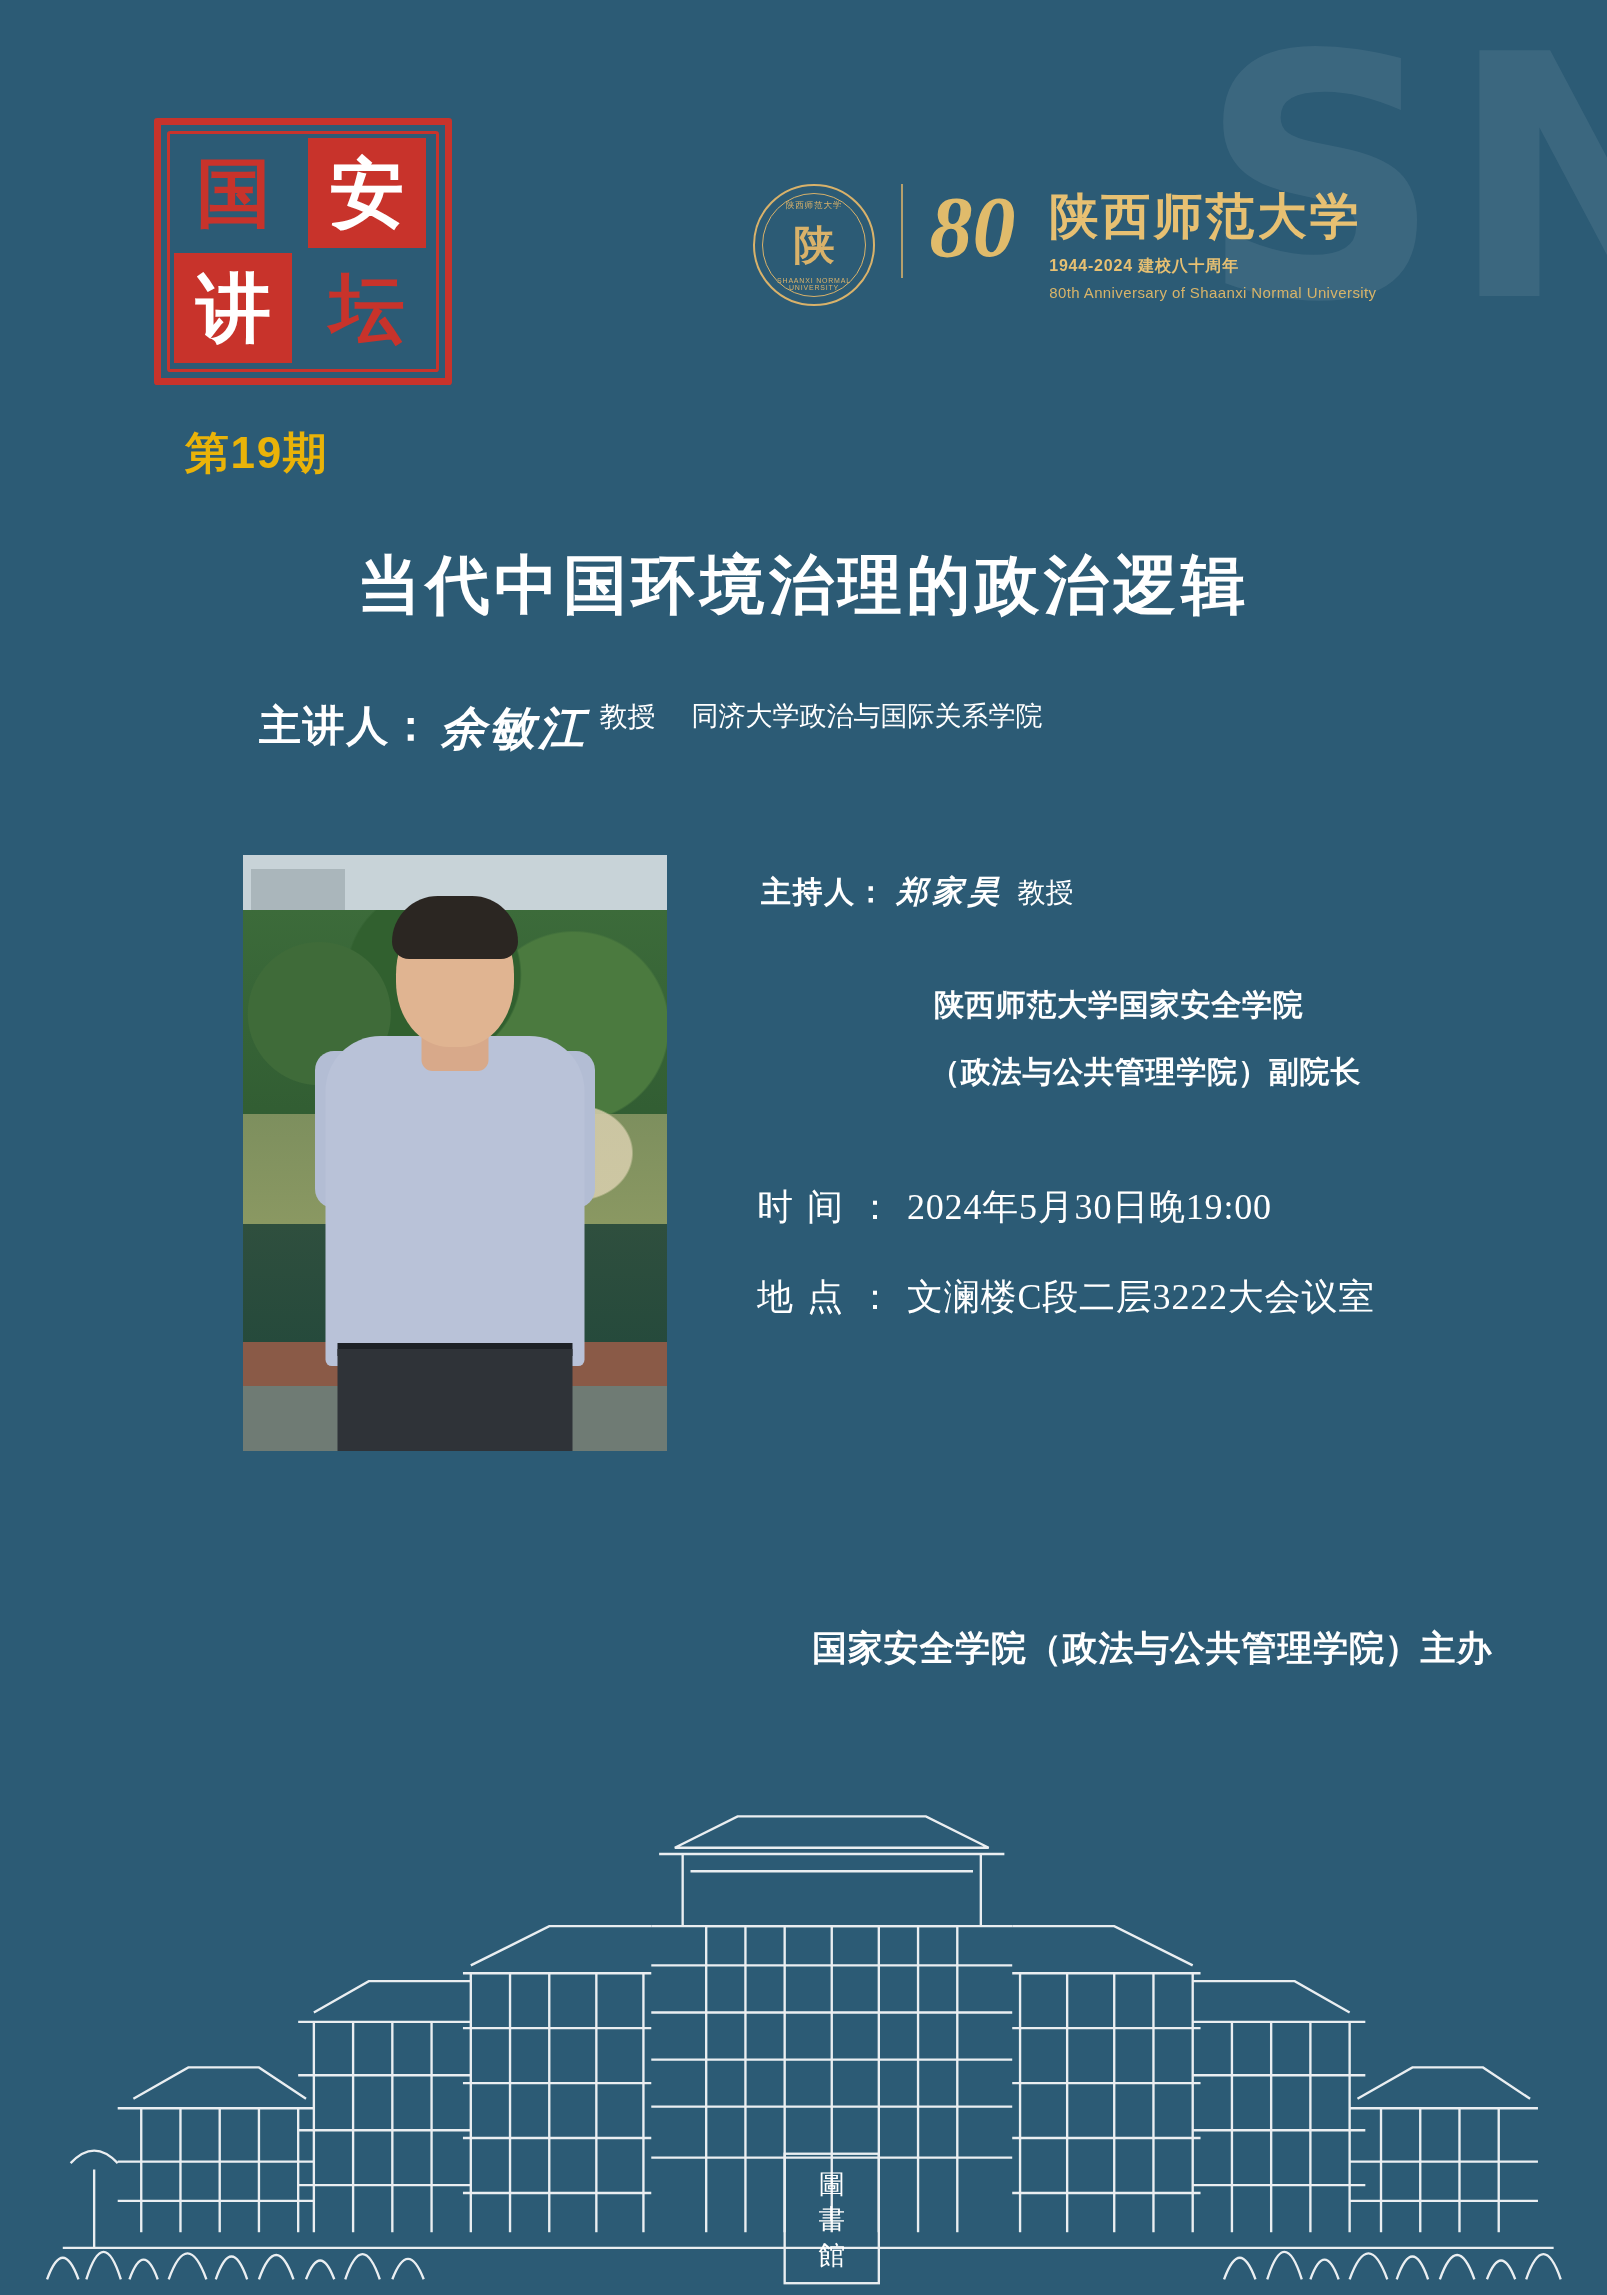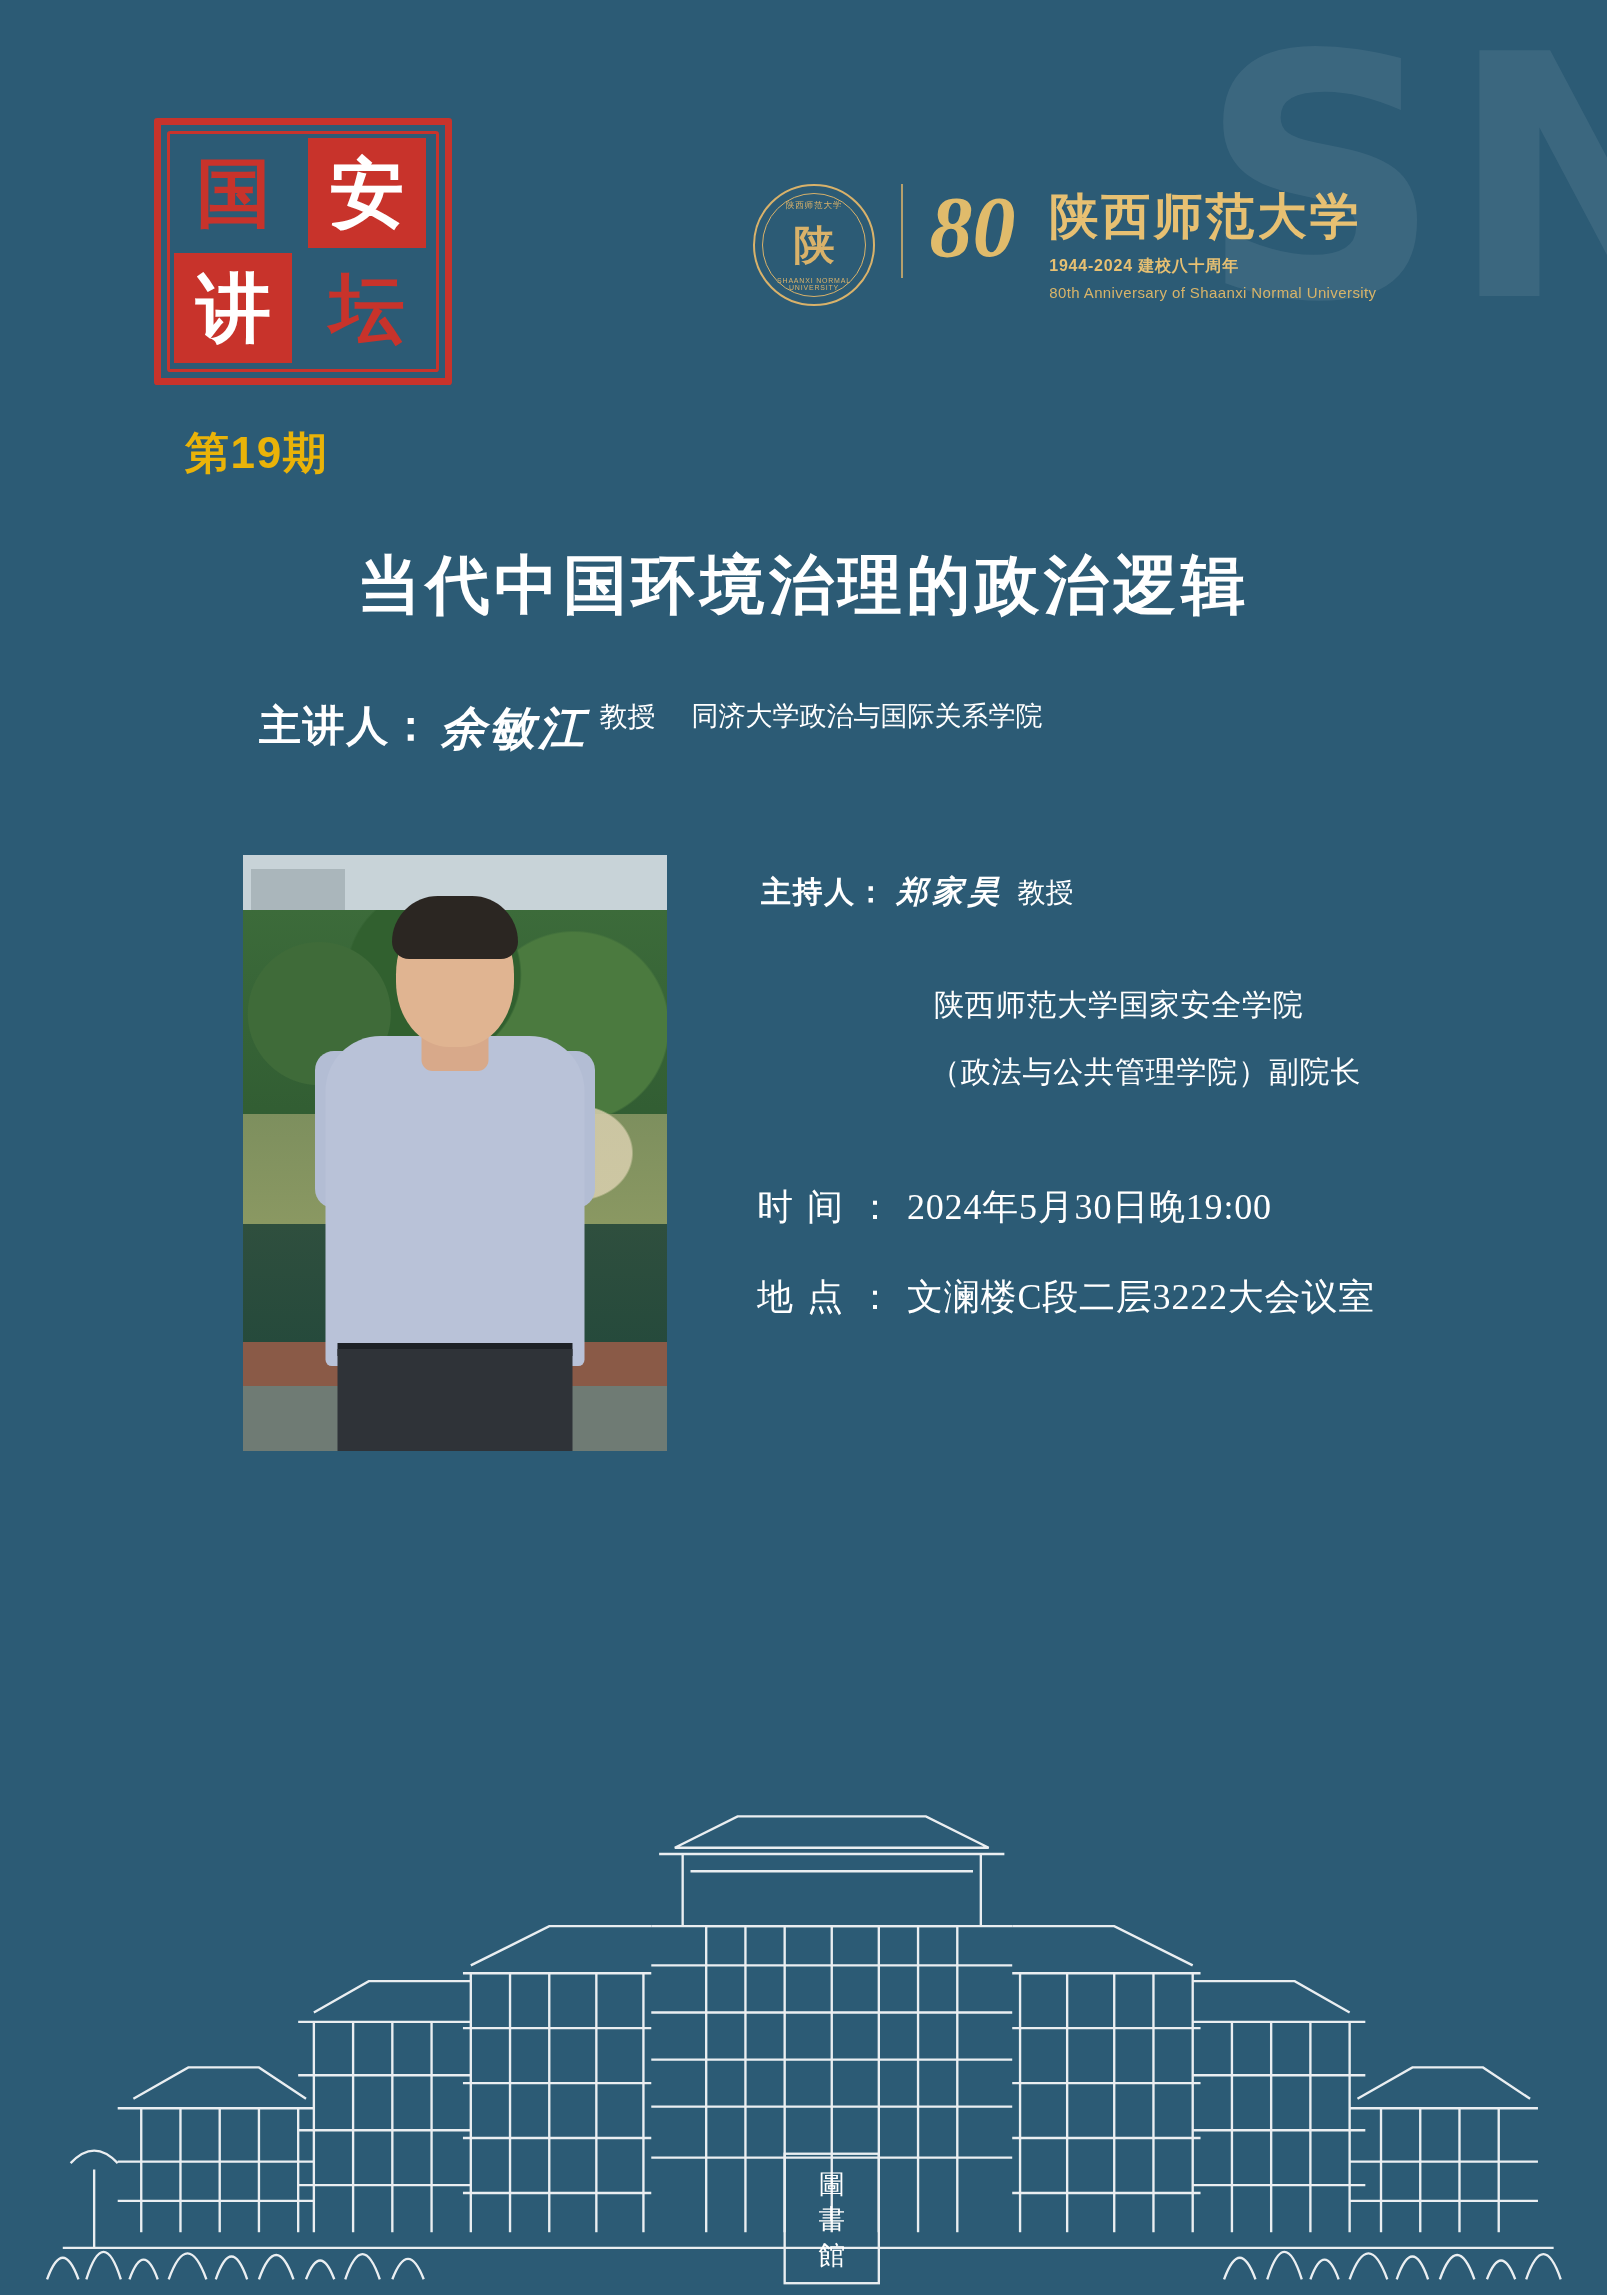--- a/index.html
+++ b/index.html
@@ -317,20 +317,21 @@
     font-size: 28px; font-family: "Liberation Serif", serif; margin-left: 14px;
   }
   #host-aff1, #host-aff2 {
     position: absolute;
     left: 934px;
     color: #ffffff;
     font-size: 30px;
     font-family: "Liberation Serif", serif;
     letter-spacing: 0.8px;
     white-space: nowrap;
+    font-weight: bold;
   }
   #host-aff1 { top: 985px; }
   #host-aff2 { left: 930px; top: 1052px; text-align: right; }
 
   #meta-time, #meta-place {
     position: absolute;
     left: 757px;
     color: #ffffff;
     font-size: 36px;
     font-family: "Liberation Serif", serif;
@@ -431,20 +432,21 @@
   <div id="host-aff1">陕西师范大学国家安全学院</div>
   <div id="host-aff2">（政法与公共管理学院）副院长</div>
 
   <div id="meta-time">
     <span class="meta-key">时间：</span><span>2024年5月30日晚19:00</span>
   </div>
   <div id="meta-place">
     <span class="meta-key">地点：</span><span>文澜楼C段二层3222大会议室</span>
   </div>
 
+  <div id="organizer">国家安全学院（政法与公共管理学院）主办</div>
 
   <svg id="skyline" viewBox="0 0 2048 720" xmlns="http://www.w3.org/2000/svg">
     <g fill="none" stroke="#ffffff" stroke-width="3" opacity="0.9">
 
       <path d="M860 150 L940 110 L1180 110 L1260 150 Z"></path>
       <path d="M840 158 L1280 158"></path>
       <path d="M870 158 L870 250 M1250 158 L1250 250"></path>
       <path d="M880 180 L1240 180"></path>
       <path d="M900 250 L1220 250"></path>
       <path d="M830 250 L1290 250"></path>

